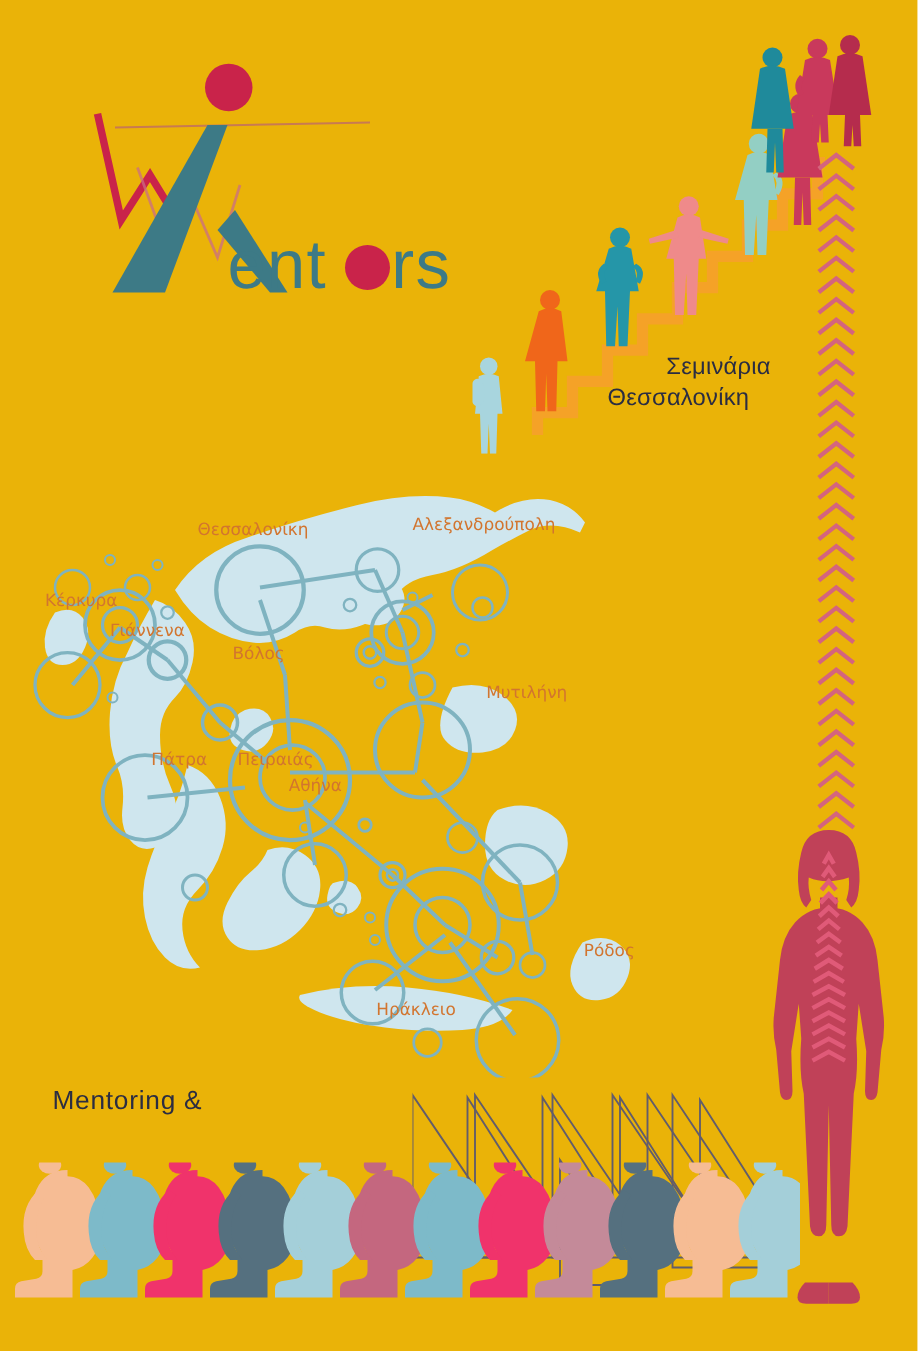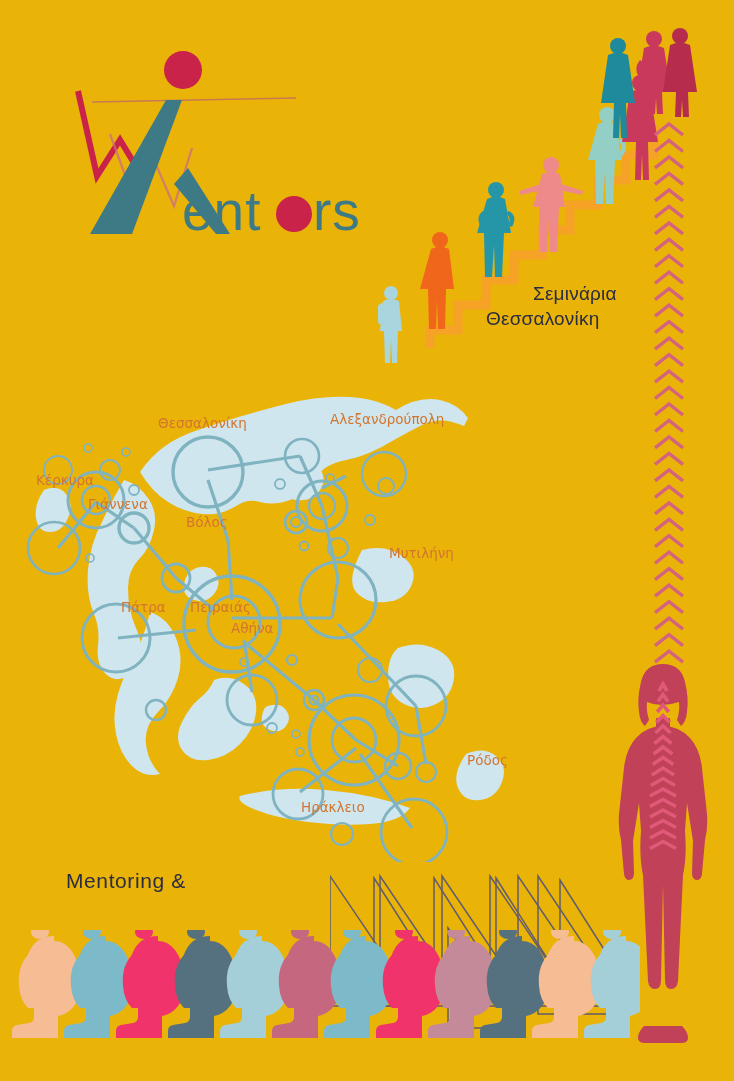--- a/index.html
+++ b/index.html
@@ -23,21 +23,21 @@
   #seminar-label .l2{display:block;}
 
   
   #chevron-column{position:absolute;left:645px;top:112px;width:48px;height:560px;}
 
   
   #map-block{position:absolute;left:0px;top:362px;width:552px;height:500px;}
 
   
   #bottom-heading{position:absolute;left:42px;top:866px;
-      font-size:21px;color:#2b2d42;line-height:1.42;letter-spacing:.6px;white-space:nowrap;margin-left:24px;}
+      font-size:21px;color:#2b2d42;line-height:1.42;letter-spacing:.6px;white-space:nowrap;}
   #bottom-heading .bh1{display:block;}
   #bottom-heading .bh2{display:block;padding-left:40px;}
 
   
   #triangle-band{position:absolute;left:330px;top:868px;width:300px;height:165px;}
 
   
   #heads-row{position:absolute;left:0px;top:930px;width:640px;height:110px;}
 
   

